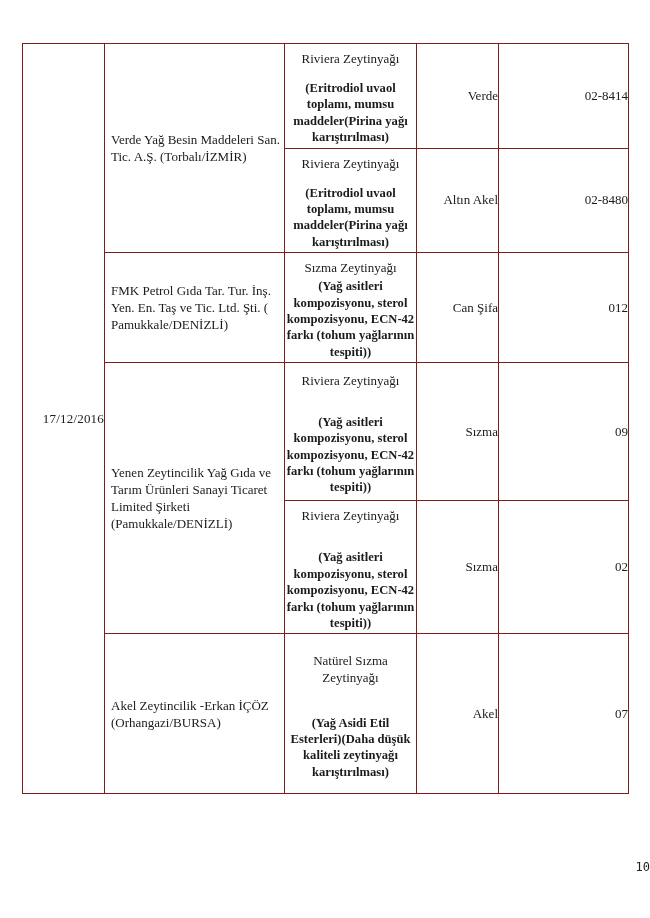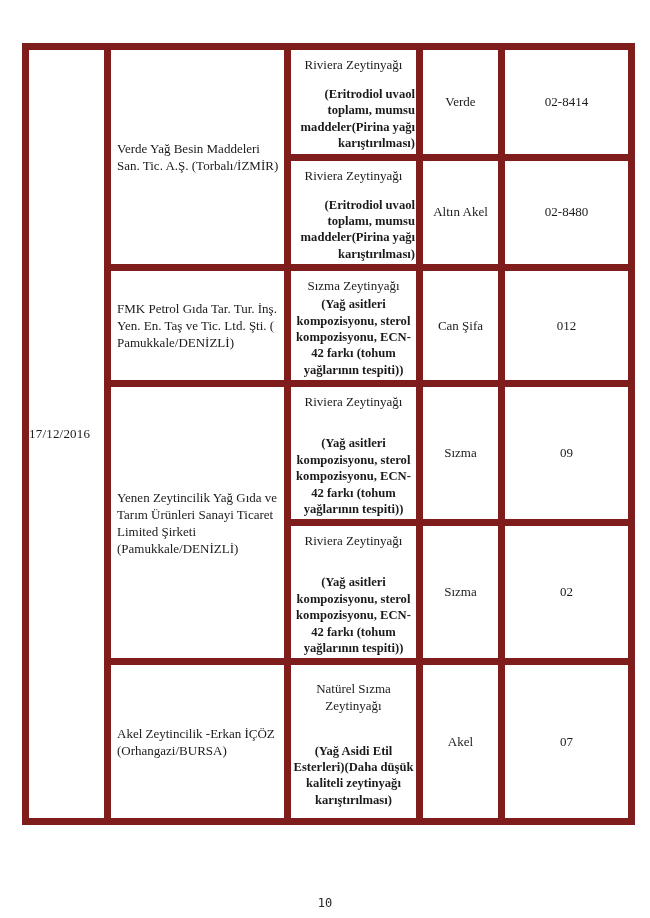--- a/index.html
+++ b/index.html
@@ -12,62 +12,62 @@
     color:#1b1b1b;
     overflow:hidden;
   }
   table.records {
     position:absolute; left:22px; top:43px;
     width:606px;
     border-collapse:collapse;
     table-layout:fixed;
   }
   table.records td {
-    border:7px solid #7f1d1d;
+    border:1px solid #7f1d1d;
     font-size:13px;
     vertical-align:middle;
     overflow:hidden;
   }
   col.c-date    { width:82px;  }
   col.c-company { width:180px; }
   col.c-product { width:132px; }
   col.c-brand   { width:82px;  }
   col.c-code    { width:130px; }
   tr.r0 { height:104px; }
   tr.r1 { height:102px; }
   tr.r2 { height:108px; }
   tr.r3 { height:138px; }
   tr.r4 { height:121px; }
   tr.r5 { height:160px; }
-  td.date { text-align:left; letter-spacing:0.2px; }
+  td.date { text-align:right; letter-spacing:0.2px; }
   td.company {
     text-align:left;
     padding:4px 3px 4px 6px;
     line-height:17px;
   }
   td.product {
     vertical-align:top;
     text-align:center;
     padding:6px 1px 2px 1px;
   }
   td.product .pt { line-height:17px; }
   td.product .pd {
     font-weight:bold;
     font-size:12.6px;
     line-height:16.4px;
   }
-  .gap-a { margin-top:13px;text-align:right; }
+  .gap-a { margin-top:13px; }
   .gap-b { margin-top:2px;  }
   .gap-c { margin-top:25px; }
   .gap-d { margin-top:29px; }
-  td.brand, td.code { text-align:center; }
+  td.brand, td.code { text-align:right; }
   .page-num {
-    position:absolute; left:0; top:896px;
+    position:absolute; left:0; top:860px;
     width:100%;
-    text-align:center;
+    text-align:right;
     font-family:"DejaVu Sans Mono","Liberation Mono",monospace;
     font-size:12px;
     color:#222222;
   }
 </style>
 </head>
 <body>
 
 <div class="page">
 

